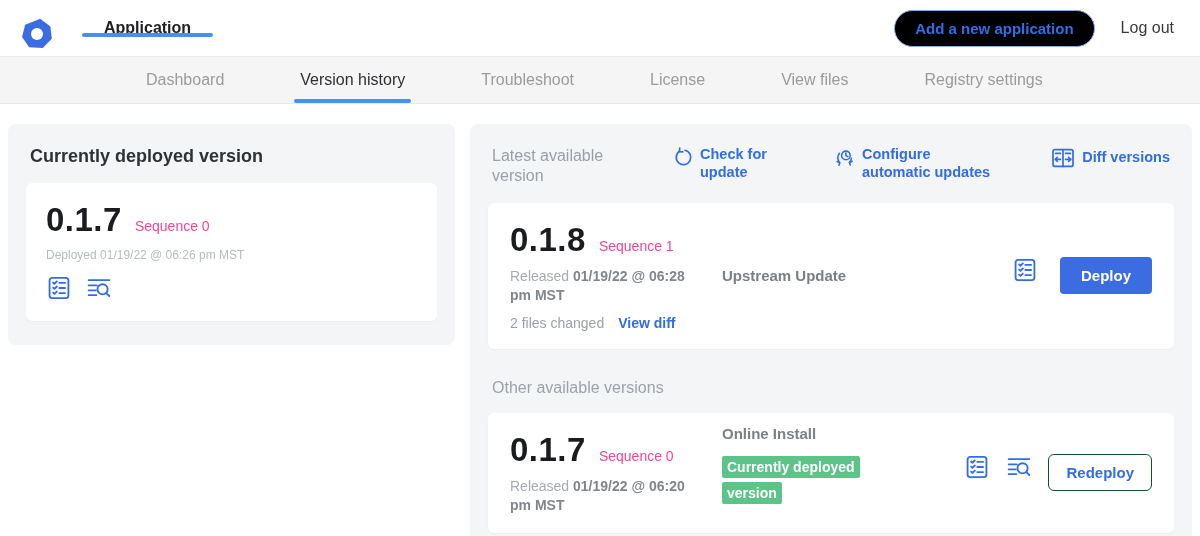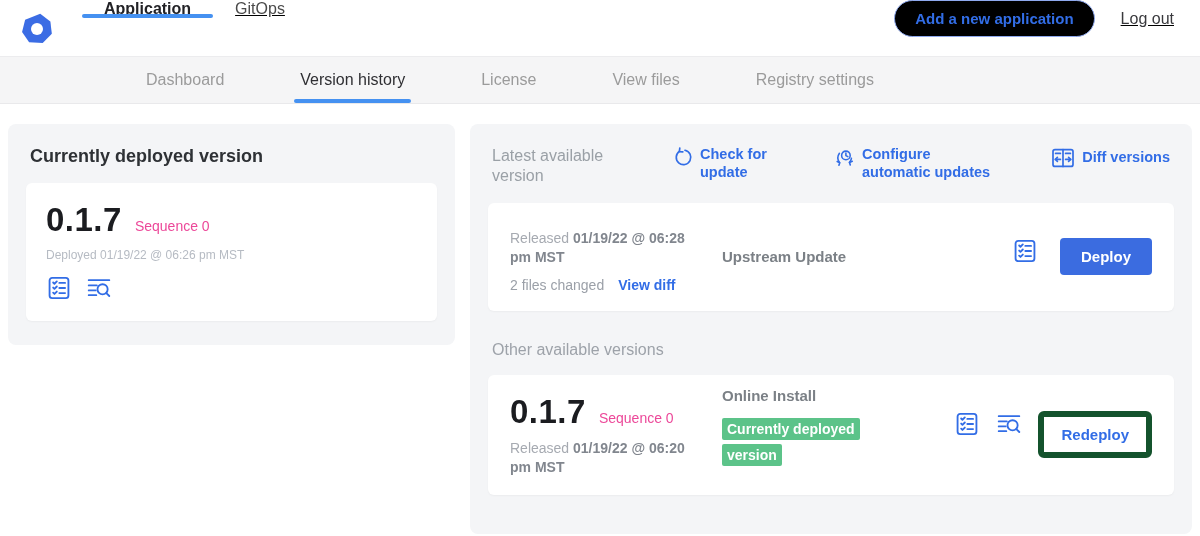--- a/index.html
+++ b/index.html
@@ -1,21 +1,21 @@
 <!DOCTYPE html>
 <html><head>
 <meta charset="utf-8">
 <style>
   * { margin: 0; padding: 0; box-sizing: border-box; }
   html, body { width: 1200px; height: 536px; overflow: hidden; background: #ffffff;
     font-family: "Liberation Sans", "DejaVu Sans", sans-serif; }
 
   
-  .topnav { height: 57px; display: flex; align-items: flex-start; background: #fff;
-    border-bottom: 1px solid #ececee; text-decoration: underline; }
+  .topnav { height: 57px; display: flex; align-items: center; background: #fff;
+    border-bottom: 1px solid #ececee; }
   .logo { width: 34px; height: 34px; margin: 12px 28px 0 20px; flex-shrink: 0; }
   .topnav-tabs { display: flex; align-items: stretch; }
   .topnav-tab { display: flex; align-items: center; padding: 0 22px; font-size: 16px;
     color: #4a4a4a; cursor: pointer; position: relative; }
   .topnav-tab.active { color: #222226; font-weight: 700; }
   .topnav-tab.active::after { content: ""; position: absolute; left: 0; right: 0; bottom: 0;
     height: 4px; background: #4591f1; border-radius: 2px; }
   .topnav-right { margin-left: auto; display: flex; align-items: center; gap: 26px;
     padding-right: 26px; }
   .pill-btn { border: 1px solid #8fa9ee; background: #000000; color: #326de6; font-weight: 700;
@@ -70,21 +70,21 @@
   .released b { color: #81868e; font-weight: 700; }
   .files-row { display: flex; align-items: center; gap: 14px; margin-top: 10px;
     font-size: 14px; color: #9ba0a8; }
   .link { color: #326de6; font-weight: 600; cursor: pointer; }
   .rel-source { font-size: 15px; font-weight: 600; color: #7b8086; }
   .rel-col2 { width: 165px; flex-shrink: 0; align-self: center; }
   .rel-actions { margin-left: auto; display: flex; align-items: flex-start; gap: 16px; }
   .deploy-btn { background: #3b6ce0; color: #fff; border: none; font-weight: 700;
     font-size: 15px; padding: 10px 21px; border-radius: 4px; cursor: pointer;
     font-family: inherit; margin-left: 6px; }
-  .redeploy-btn { background: #fff; color: #326de6; border: 6px solid #14532d;
+  .redeploy-btn { background: #fff; color: #326de6; border: 1px solid #14532d;
     font-weight: 700; font-size: 15px; padding: 9px 17px; border-radius: 6px;
     cursor: pointer; font-family: inherit; }
 
   .other-title { font-size: 16px; color: #9da2a9; margin: 30px 4px 0; }
 
   .col2-top { margin-top: -14px; }
   .badge { display: inline; background: #5cc389; color: #ffffff; font-size: 14px;
     font-weight: 600; line-height: 1.85; padding: 3px 5px; border-radius: 2px;
     -webkit-box-decoration-break: clone; box-decoration-break: clone; }
   .badge-wrap { margin-top: 12px; max-width: 150px; }
@@ -94,36 +94,36 @@
 
 <div class="topnav">
   <svg class="logo" viewBox="0 0 34 34">
     <polygon points="17,1.5 28.5,6.8 32.5,18.6 25.5,29.5 12,31.5 3,23 3.5,10.5" fill="#3b6ce4" transform="rotate(12 17 17)"></polygon>
     <circle cx="17" cy="17" r="6" fill="#ffffff"></circle>
   </svg>
   <div class="topnav-tabs">
     <div class="topnav-tab active">
       <span>Application</span>
     </div>
-    <div class="topnav-tab">
-      <span>GitOps</span>
-    </div>
   </div>
   <div class="topnav-right">
     <button class="pill-btn">Add a new application</button>
     <span class="logout">Log out</span>
   </div>
 </div>
 
 <div class="subnav">
   <div class="subnav-tab">
     <span>Dashboard</span>
   </div>
   <div class="subnav-tab active">
     <span>Version history</span>
+  </div>
+  <div class="subnav-tab">
+    <span>Troubleshoot</span>
   </div>
   <div class="subnav-tab">
     <span>License</span>
   </div>
   <div class="subnav-tab">
     <span>View files</span>
   </div>
   <div class="subnav-tab">
     <span>Registry settings</span>
   </div>
@@ -200,20 +200,24 @@
             <polyline points="6.4,11.4 4.4,13.4 6.4,15.4"></polyline>
           <line x1="14.6" y1="13.4" x2="19.6" y2="13.4"></line>
             <polyline points="17.6,11.4 19.6,13.4 17.6,15.4"></polyline>
         </svg>
         <span>Diff versions</span>
       </div>
     </div>
 
     <div class="card rel-card">
       <div class="rel-col1">
+        <div class="ver-row">
+          <span class="ver-num">0.1.8</span>
+          <span class="ver-seq">Sequence 1</span>
+        </div>
         <div class="released">
           <span>Released</span>
           <b>01/19/22 @ 06:28 pm MST</b>
         </div>
         <div class="files-row">
           <span>2 files changed</span>
           <span class="link">View diff</span>
         </div>
       </div>
       <div class="rel-col2">

